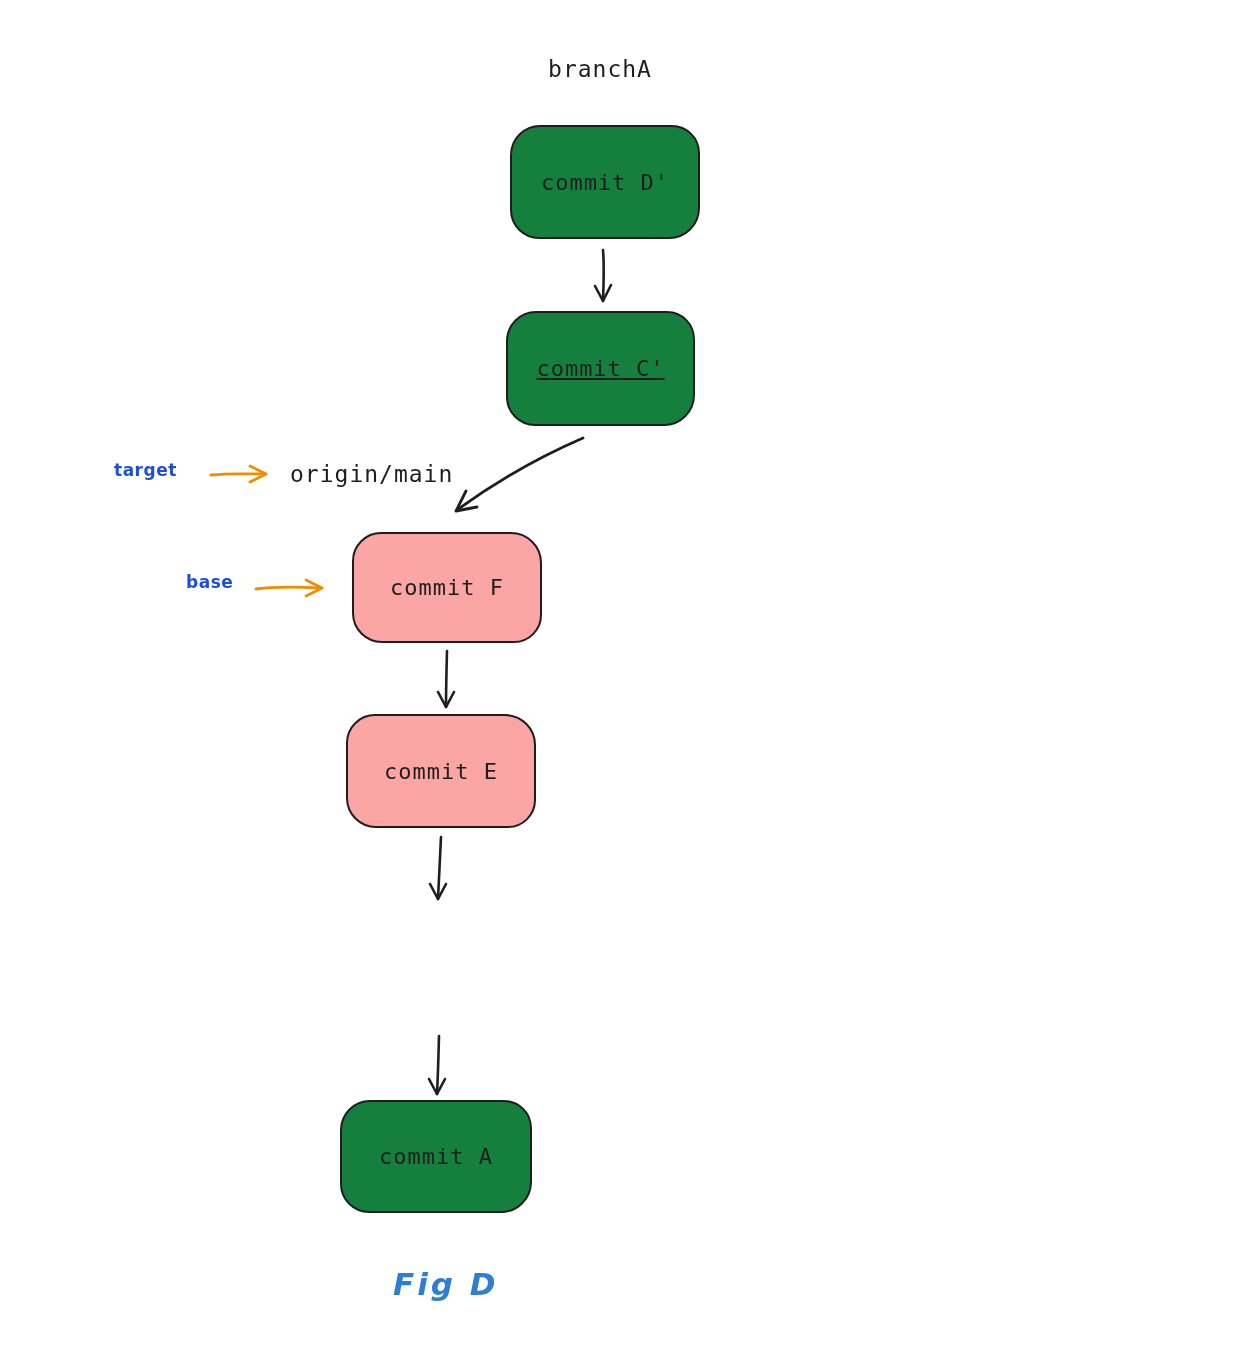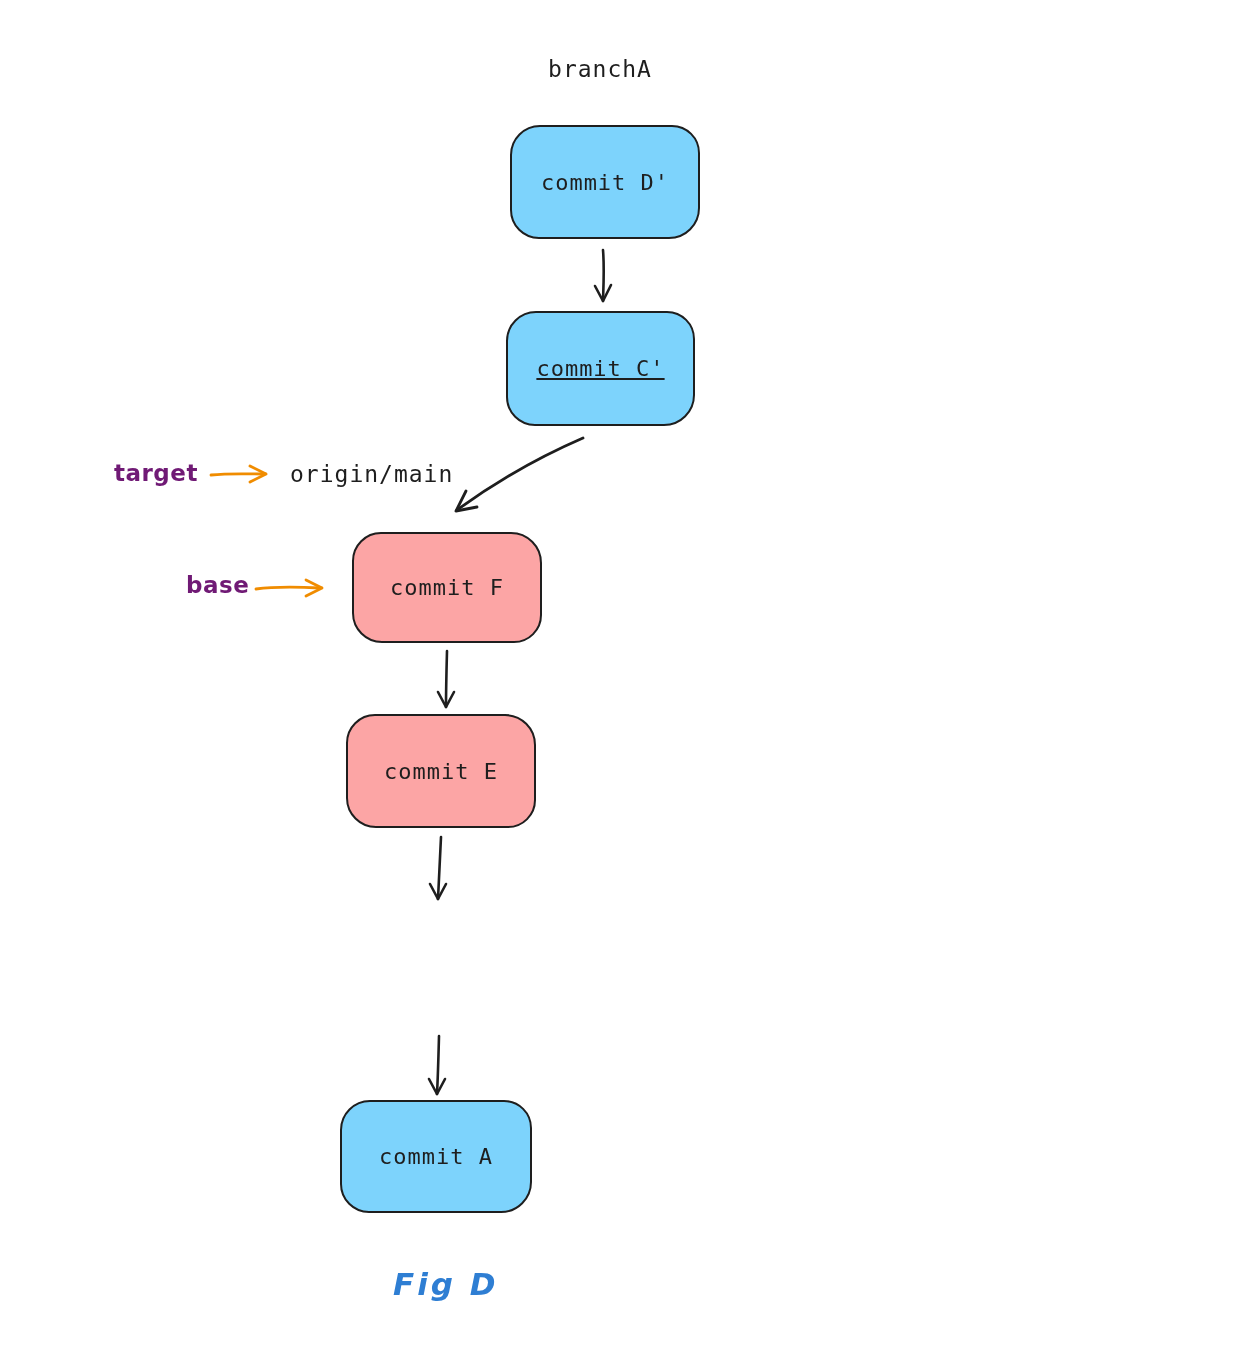--- a/index.html
+++ b/index.html
@@ -29,45 +29,45 @@
     position: absolute;
     box-sizing: border-box;
     border: 2.6px solid #1e1e1e;
     display: flex;
     align-items: center;
     justify-content: center;
     font-size: 22px;
     letter-spacing: 1px;
     white-space: pre;
   }
-  .node.green  { background: #7dd3fc; border-radius: 30px 28px 31px 29px; }
+  .node.green  { background: #15803d; border-radius: 30px 28px 31px 29px; }
   .node.purple { background: #fca5a5; border-radius: 29px 31px 28px 30px; }
 
   .branch-title {
     position: absolute;
     left: 500px;
     top: 56px;
     width: 200px;
     text-align: center;
     font-size: 23px;
     letter-spacing: 1px;
   }
   .ref-label {
     position: absolute;
     left: 290px;
     top: 461px;
     font-size: 23px;
     letter-spacing: 1px;
   }
   .annot {
     position: absolute;
-    color: #701a75;
+    color: #1d4ed8;
     font-family: "DejaVu Sans", sans-serif;
     font-weight: bold;
-    font-size: 23px;
+    font-size: 17px;
     letter-spacing: 0.5px;
   }
   .annot.target { left: 114px; top: 460px; }
   .annot.base   { left: 186px; top: 572px; }
   .caption {
     position: absolute;
     left: 393px;
     top: 1266px;
     color: #2e7ed3;
     font-family: "DejaVu Sans", sans-serif;

